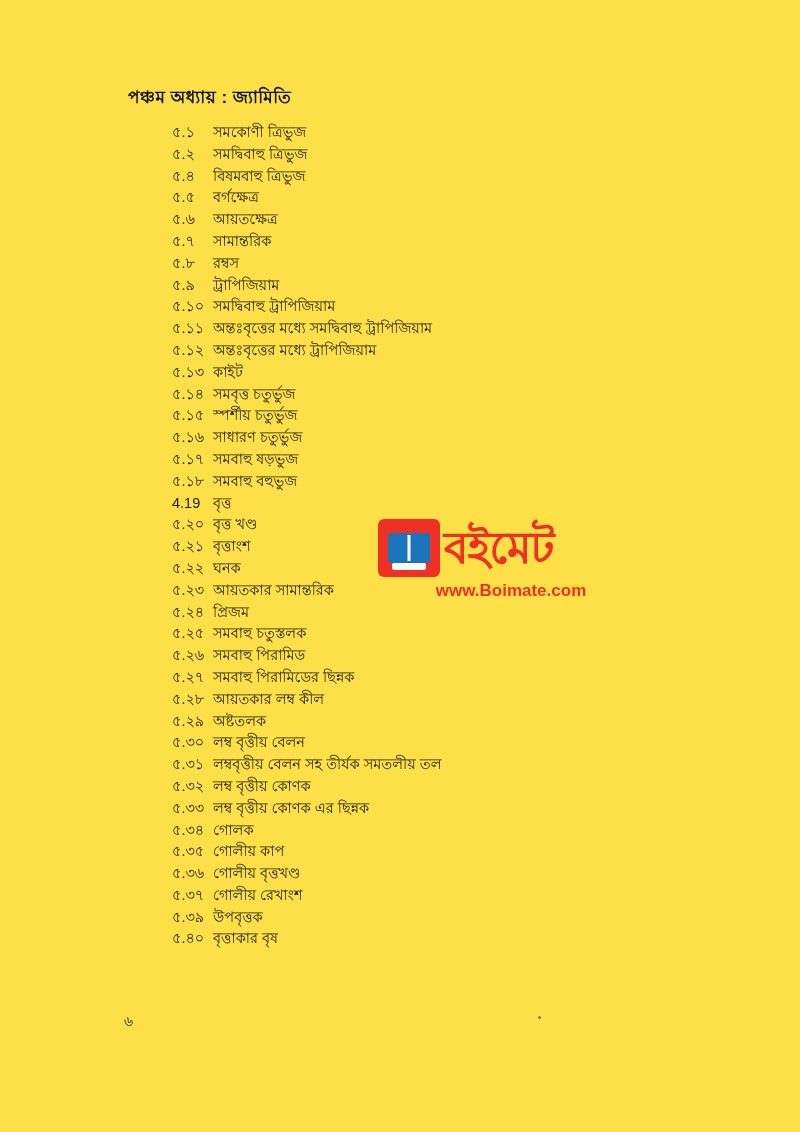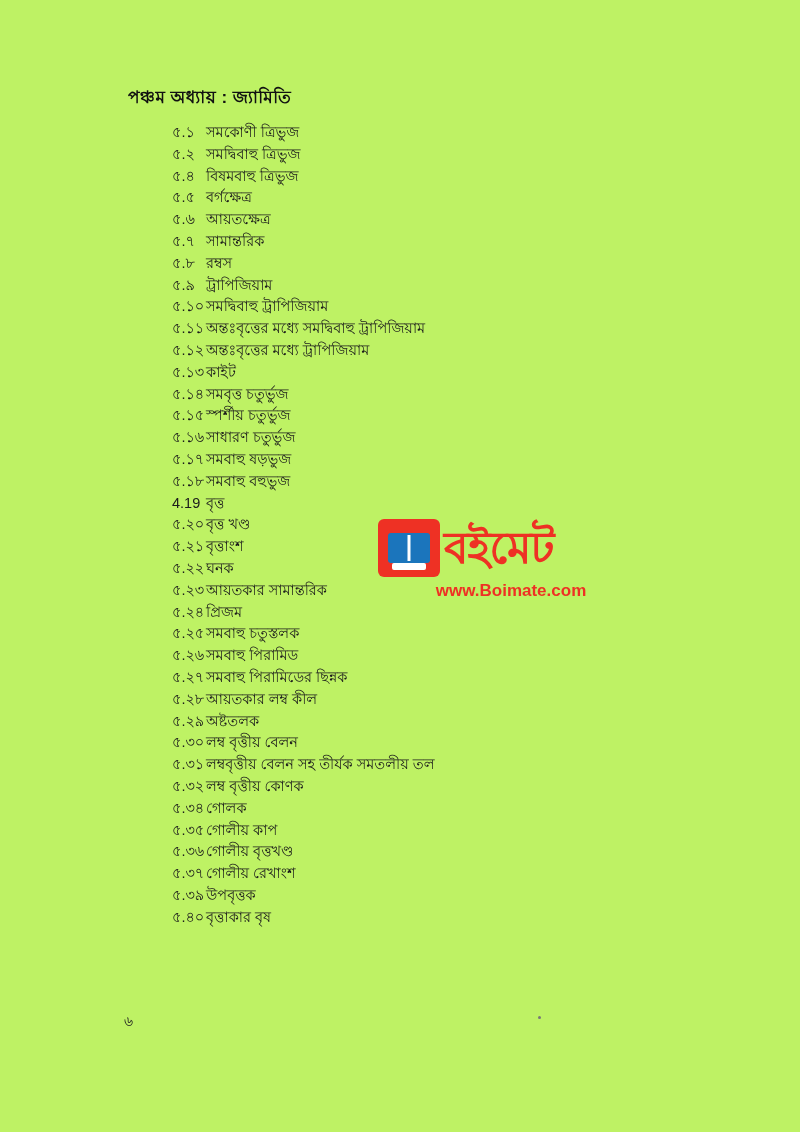--- a/index.html
+++ b/index.html
@@ -11,21 +11,21 @@
     width: 800px;
     height: 1132px;
     position: relative;
     font-family: "Liberation Serif", "DejaVu Serif", serif;
     color: #1a1a1a;
     overflow: hidden;
   }
   .page {
     position: absolute;
     inset: 0;
-    background: #bef264;
+    background: #fde047;
   }
   .content {
     position: absolute;
     left: 128px;
     top: 84px;
     width: 560px;
   }
   .chapter-title {
     font-size: 17px;
     font-weight: 700;
@@ -44,20 +44,21 @@
     align-items: baseline;
     font-size: 14.5px;
     line-height: 21.8px;
     color: #1b1b1b;
     white-space: nowrap;
     font-family: "Liberation Sans", "DejaVu Sans", sans-serif;
   }
   .toc-num {
     display: inline-block;
     min-width: 34px;
+    margin-right: 7px;
   }
   .toc-label {
     display: inline-block;
   }
   .page-number {
     position: absolute;
     left: 124px;
     top: 1010px;
     font-size: 14px;
     color: #222;
@@ -273,20 +274,24 @@
         </li>
       <li class="toc-item">
           <span class="toc-num">৫.৩১</span>
           <span class="toc-label">লম্ববৃত্তীয় বেলন সহ তীর্যক সমতলীয় তল</span>
         </li>
       <li class="toc-item">
           <span class="toc-num">৫.৩২</span>
           <span class="toc-label">লম্ব বৃত্তীয় কোণক</span>
         </li>
       <li class="toc-item">
+          <span class="toc-num">৫.৩৩</span>
+          <span class="toc-label">লম্ব বৃত্তীয় কোণক এর ছিন্নক</span>
+        </li>
+      <li class="toc-item">
           <span class="toc-num">৫.৩৪</span>
           <span class="toc-label">গোলক</span>
         </li>
       <li class="toc-item">
           <span class="toc-num">৫.৩৫</span>
           <span class="toc-label">গোলীয় কাপ</span>
         </li>
       <li class="toc-item">
           <span class="toc-num">৫.৩৬</span>
           <span class="toc-label">গোলীয় বৃত্তখণ্ড</span>

